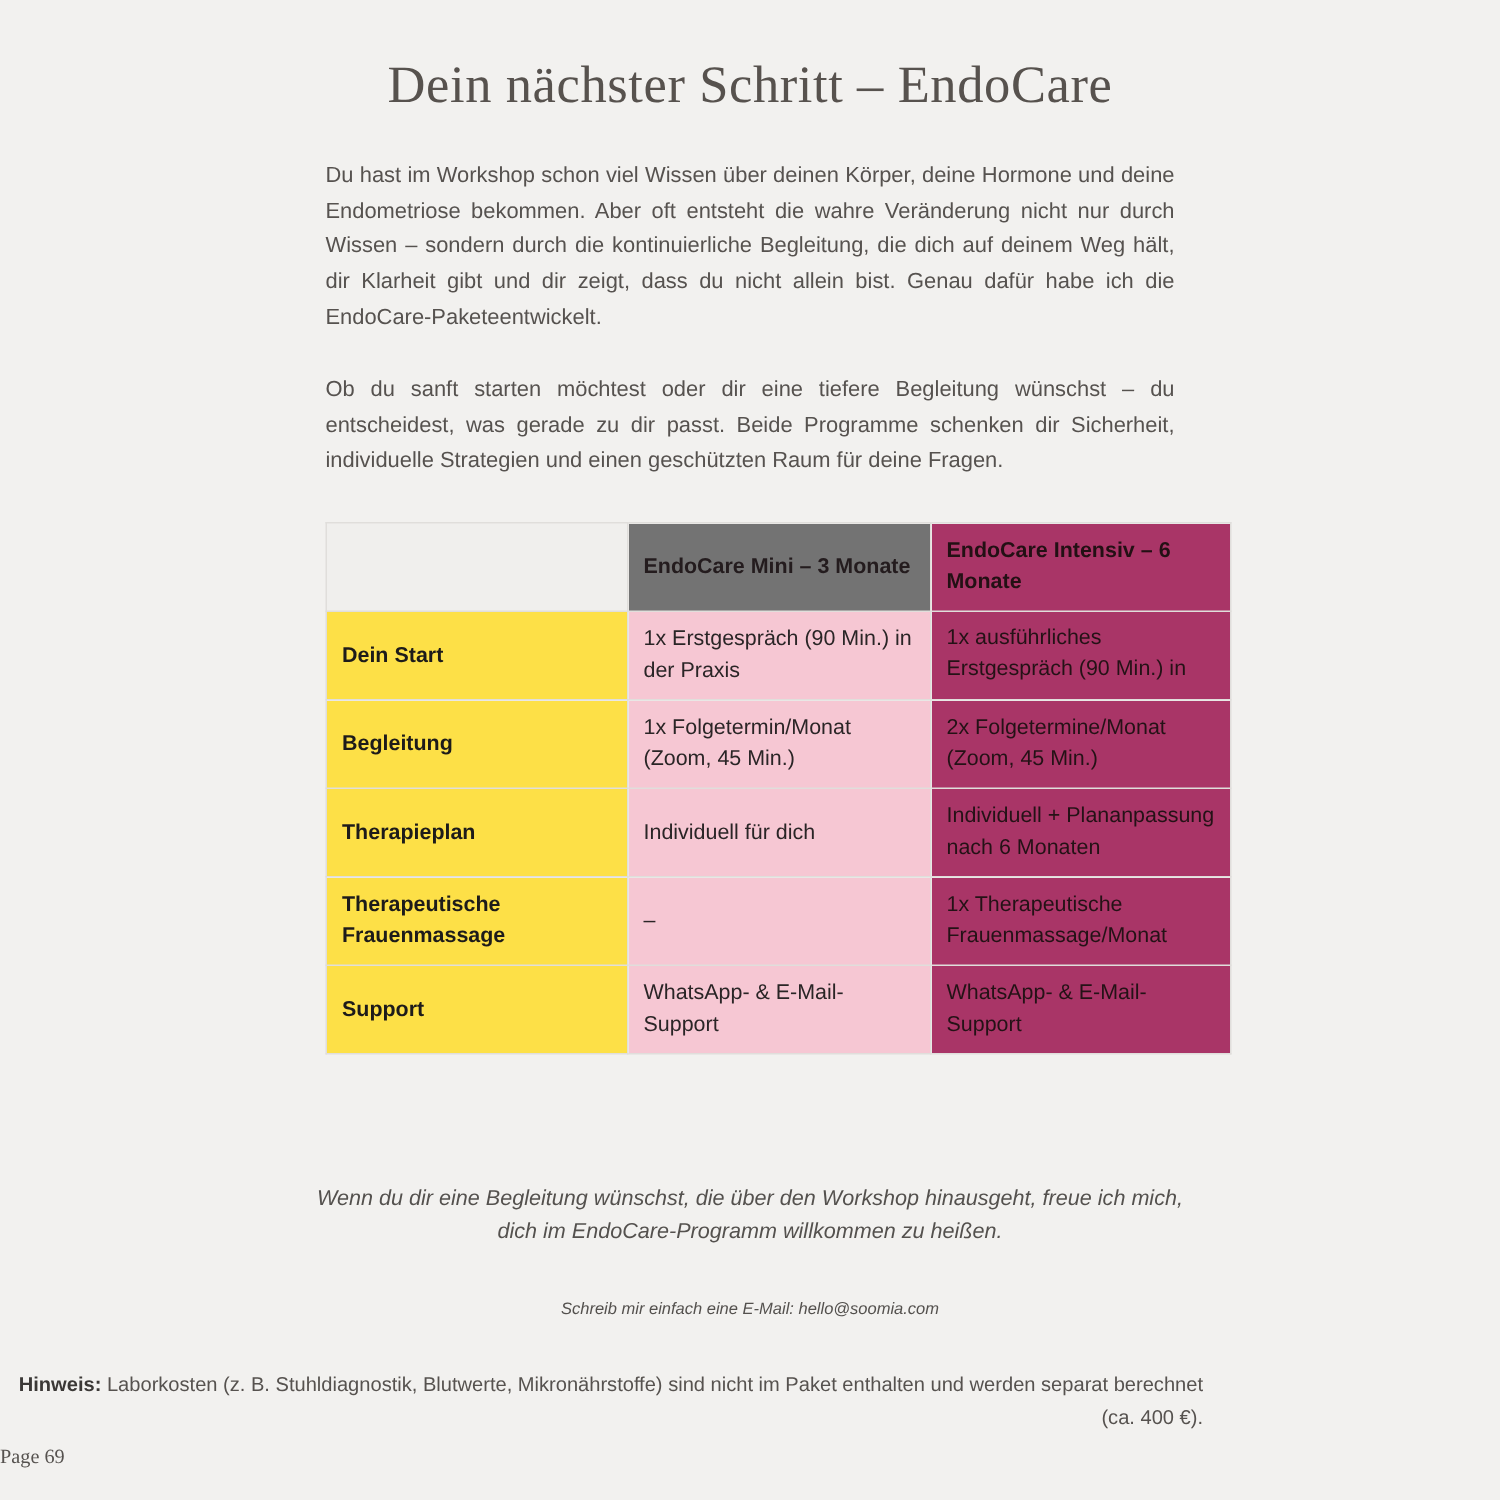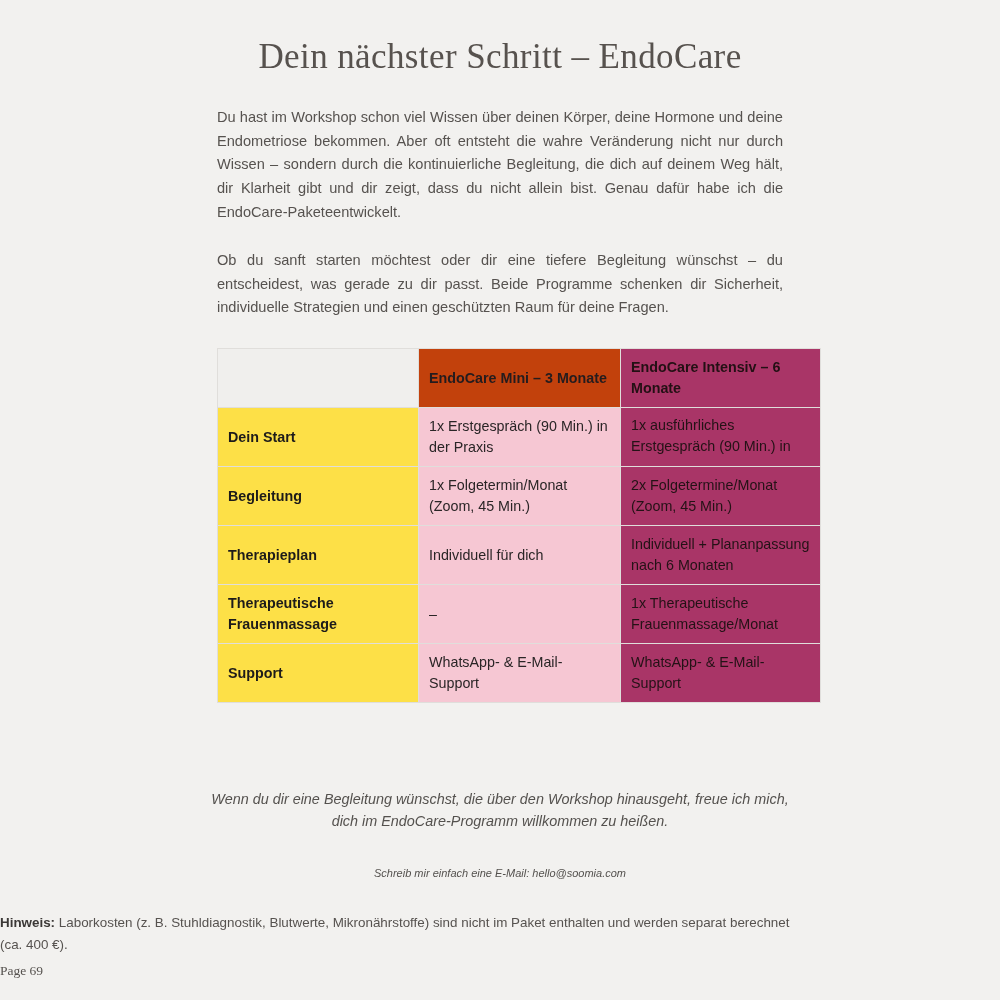--- a/index.html
+++ b/index.html
@@ -89,21 +89,21 @@
   }
   td.col-intensiv {
     background: #a93567;
     color: #241216;
   }
 
   
   tr.head-row td { height: 58px; }
   tr.head-row td.col-label { background: #f0efed; }
   tr.head-row td.col-mini {
-    background: #c2410c;
+    background: #737373;
     font-weight: bold;
     color: #241c1e;
   }
   tr.head-row td.col-intensiv {
     background: #a93567;
     font-weight: bold;
     color: #231014;
   }
 
   tr.r-start td   { height: 58px; }
@@ -140,21 +140,21 @@
   .closing .email-line {
     margin-top: 34px;
     font-size: 11px;
     color: #54514e;
   }
   .note {
     position: absolute;
     left: 0;
     top: 912px;
     width: 802px;
-    text-align: left;
+    text-align: right;
     font-size: 13.4px;
     line-height: 1.62;
     color: #56524f;
   }
   .note b { color: #3b3836; }
   .note .note-body { display: inline; }
   .page-num {
     position: absolute;
     left: 0;
     top: 963px;

